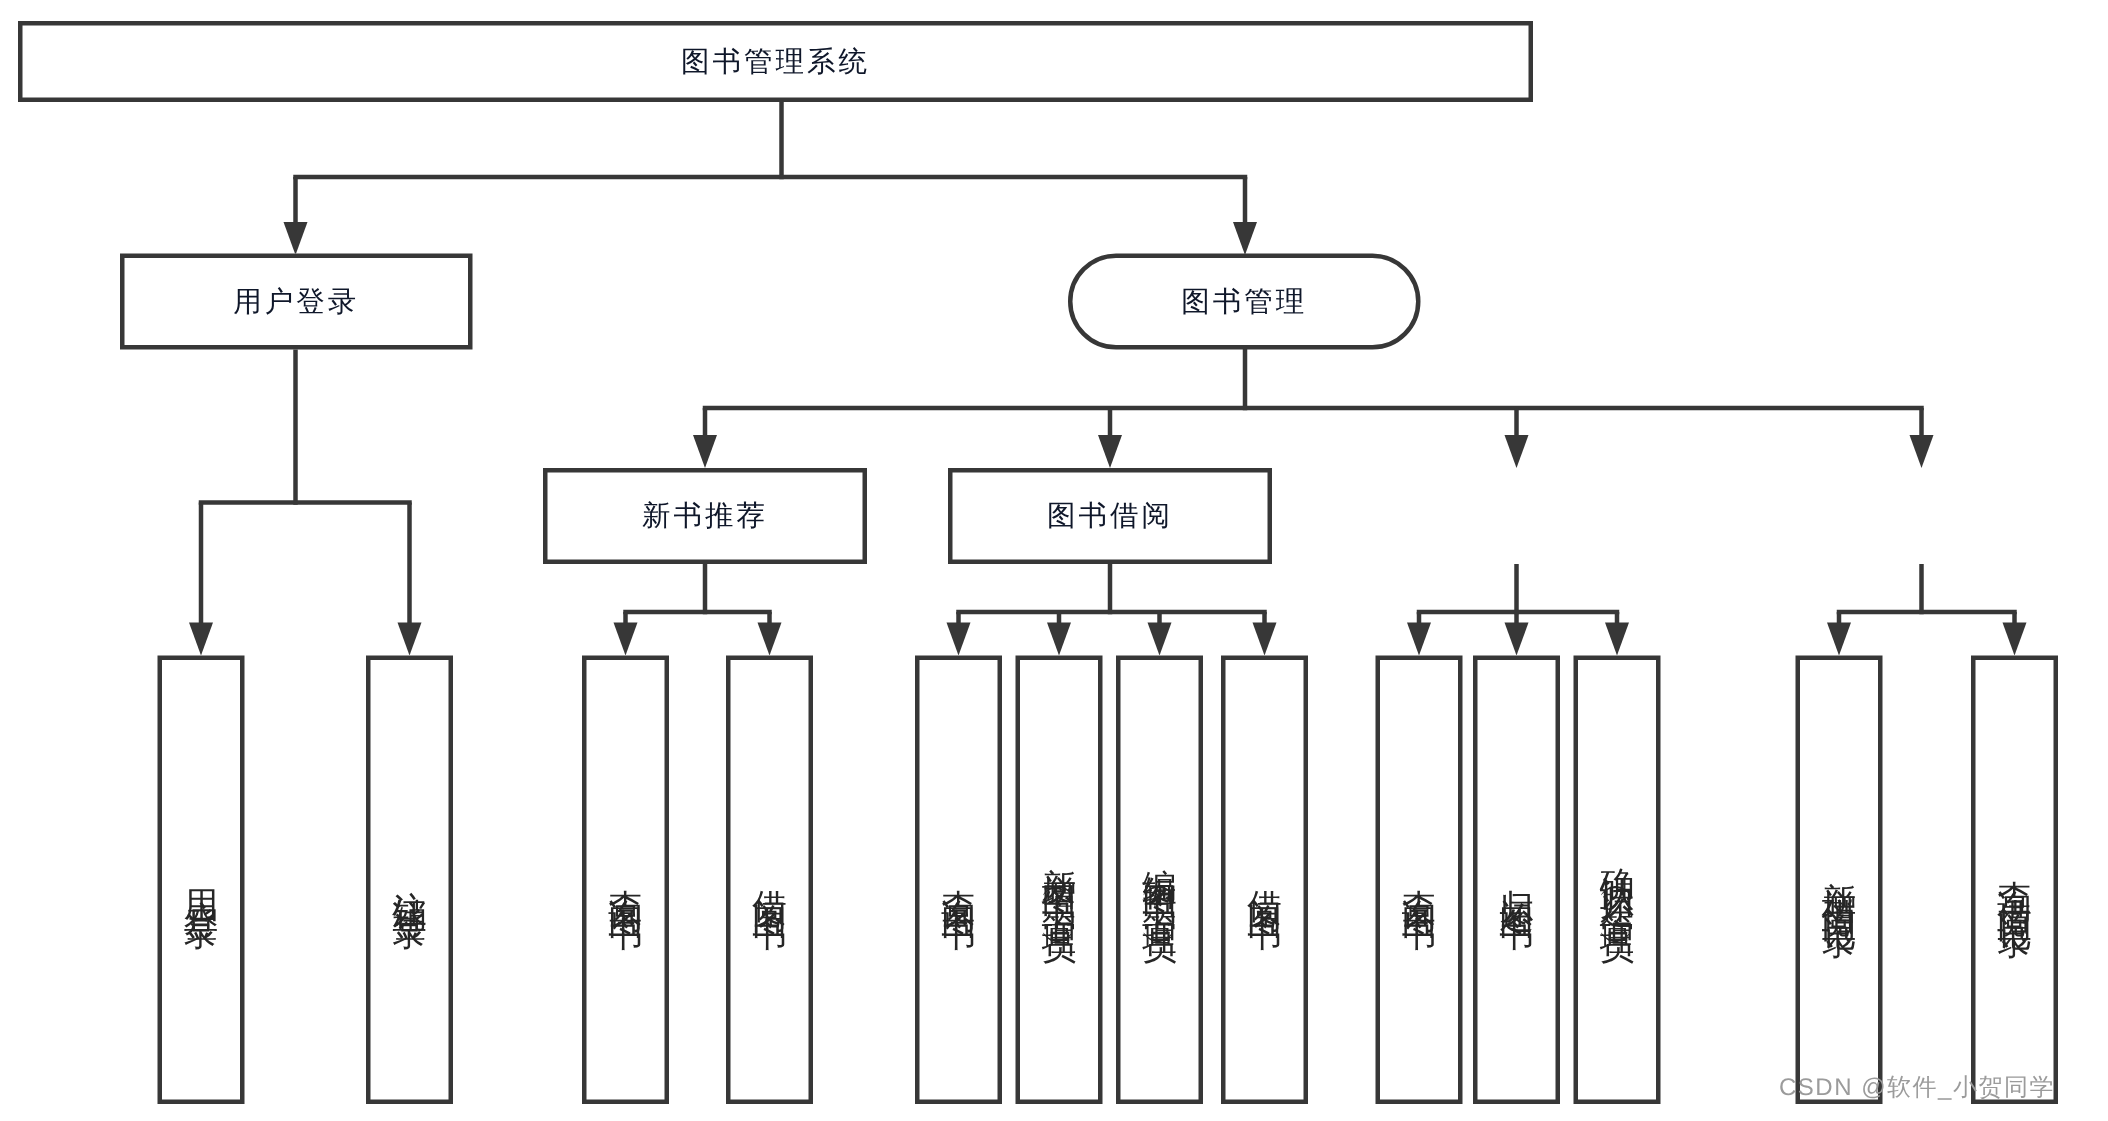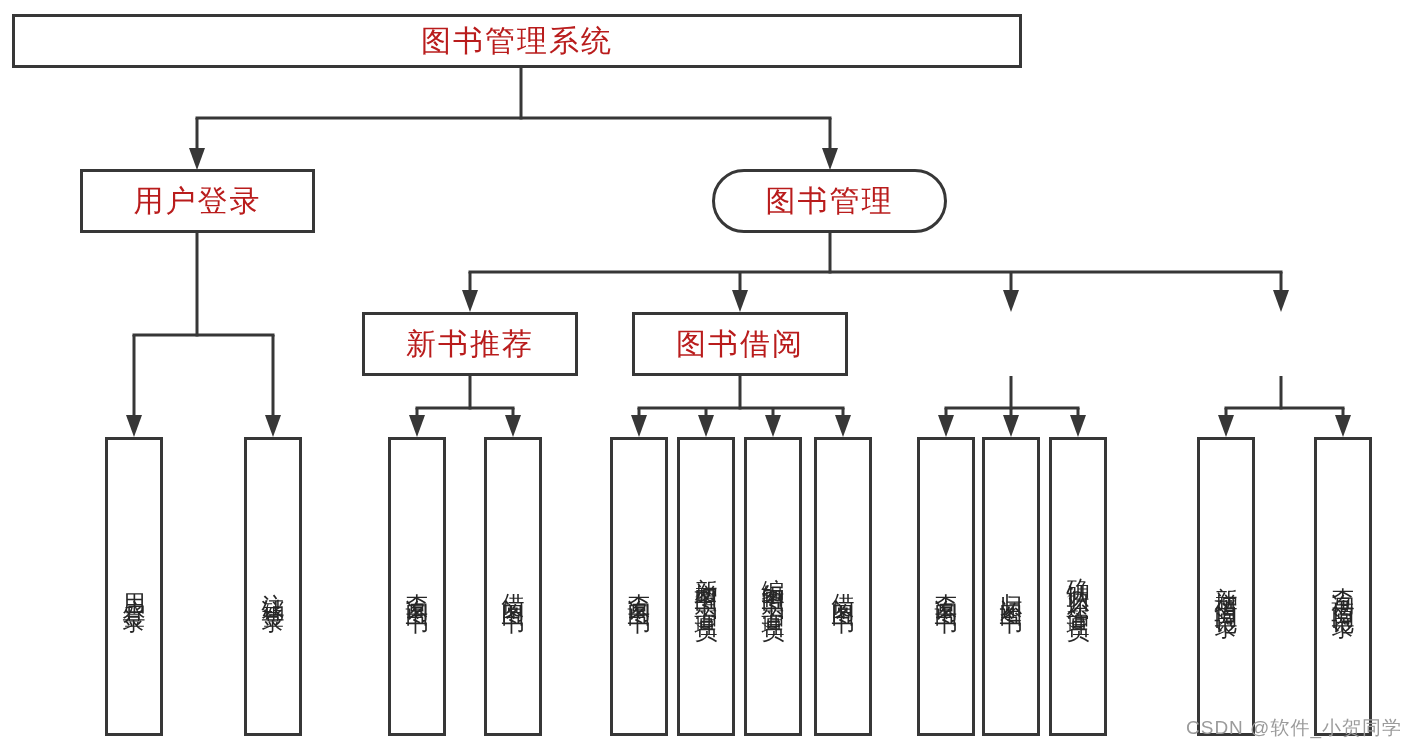--- a/index.html
+++ b/index.html
@@ -26,23 +26,23 @@
     box-sizing: border-box;
     background: #ffffff;
     border: 3px solid #373737;
     display: flex;
     align-items: center;
     justify-content: center;
     z-index: 2;
     color: #262626;
   }
   .hlabel {
-    font-size: 30px;
+    font-size: 19px;
     letter-spacing: 2px;
-    color: #b91c1c;
+    color: #0f172a;
     white-space: nowrap;
   }
   .root-box   { left: 12px;  top: 14px;  width: 1010px; height: 54px; }
   .lv2-box    { top: 169px;  width: 235px; height: 64px; }
   .lv2-user   { left: 80px; }
   .lv2-book   { left: 712px; border-radius: 32px; }
   .lv3-box    { top: 312px;  width: 216px; height: 64px; }
   .lv3-0 { left: 362px; }
   .lv3-1 { left: 632px; }
   .lv3-2 { left: 903px; }
@@ -71,21 +71,21 @@
   .leaf-h  { left: 814px; }
   .leaf-i  { left: 917px; }
   .leaf-j  { left: 982px; }
   .leaf-k  { left: 1049px; }
   .leaf-l  { left: 1197px; }
   .leaf-m  { left: 1314px; }
   #watermark {
     position: absolute;
     left: 1186px;
     top: 715px;
-    font-size: 19px;
+    font-size: 16px;
     color: #9b9b9b;
     letter-spacing: 1px;
     white-space: nowrap;
     z-index: 3;
   }
 </style>
 </head>
 <body>
 
 <div id="stage">

